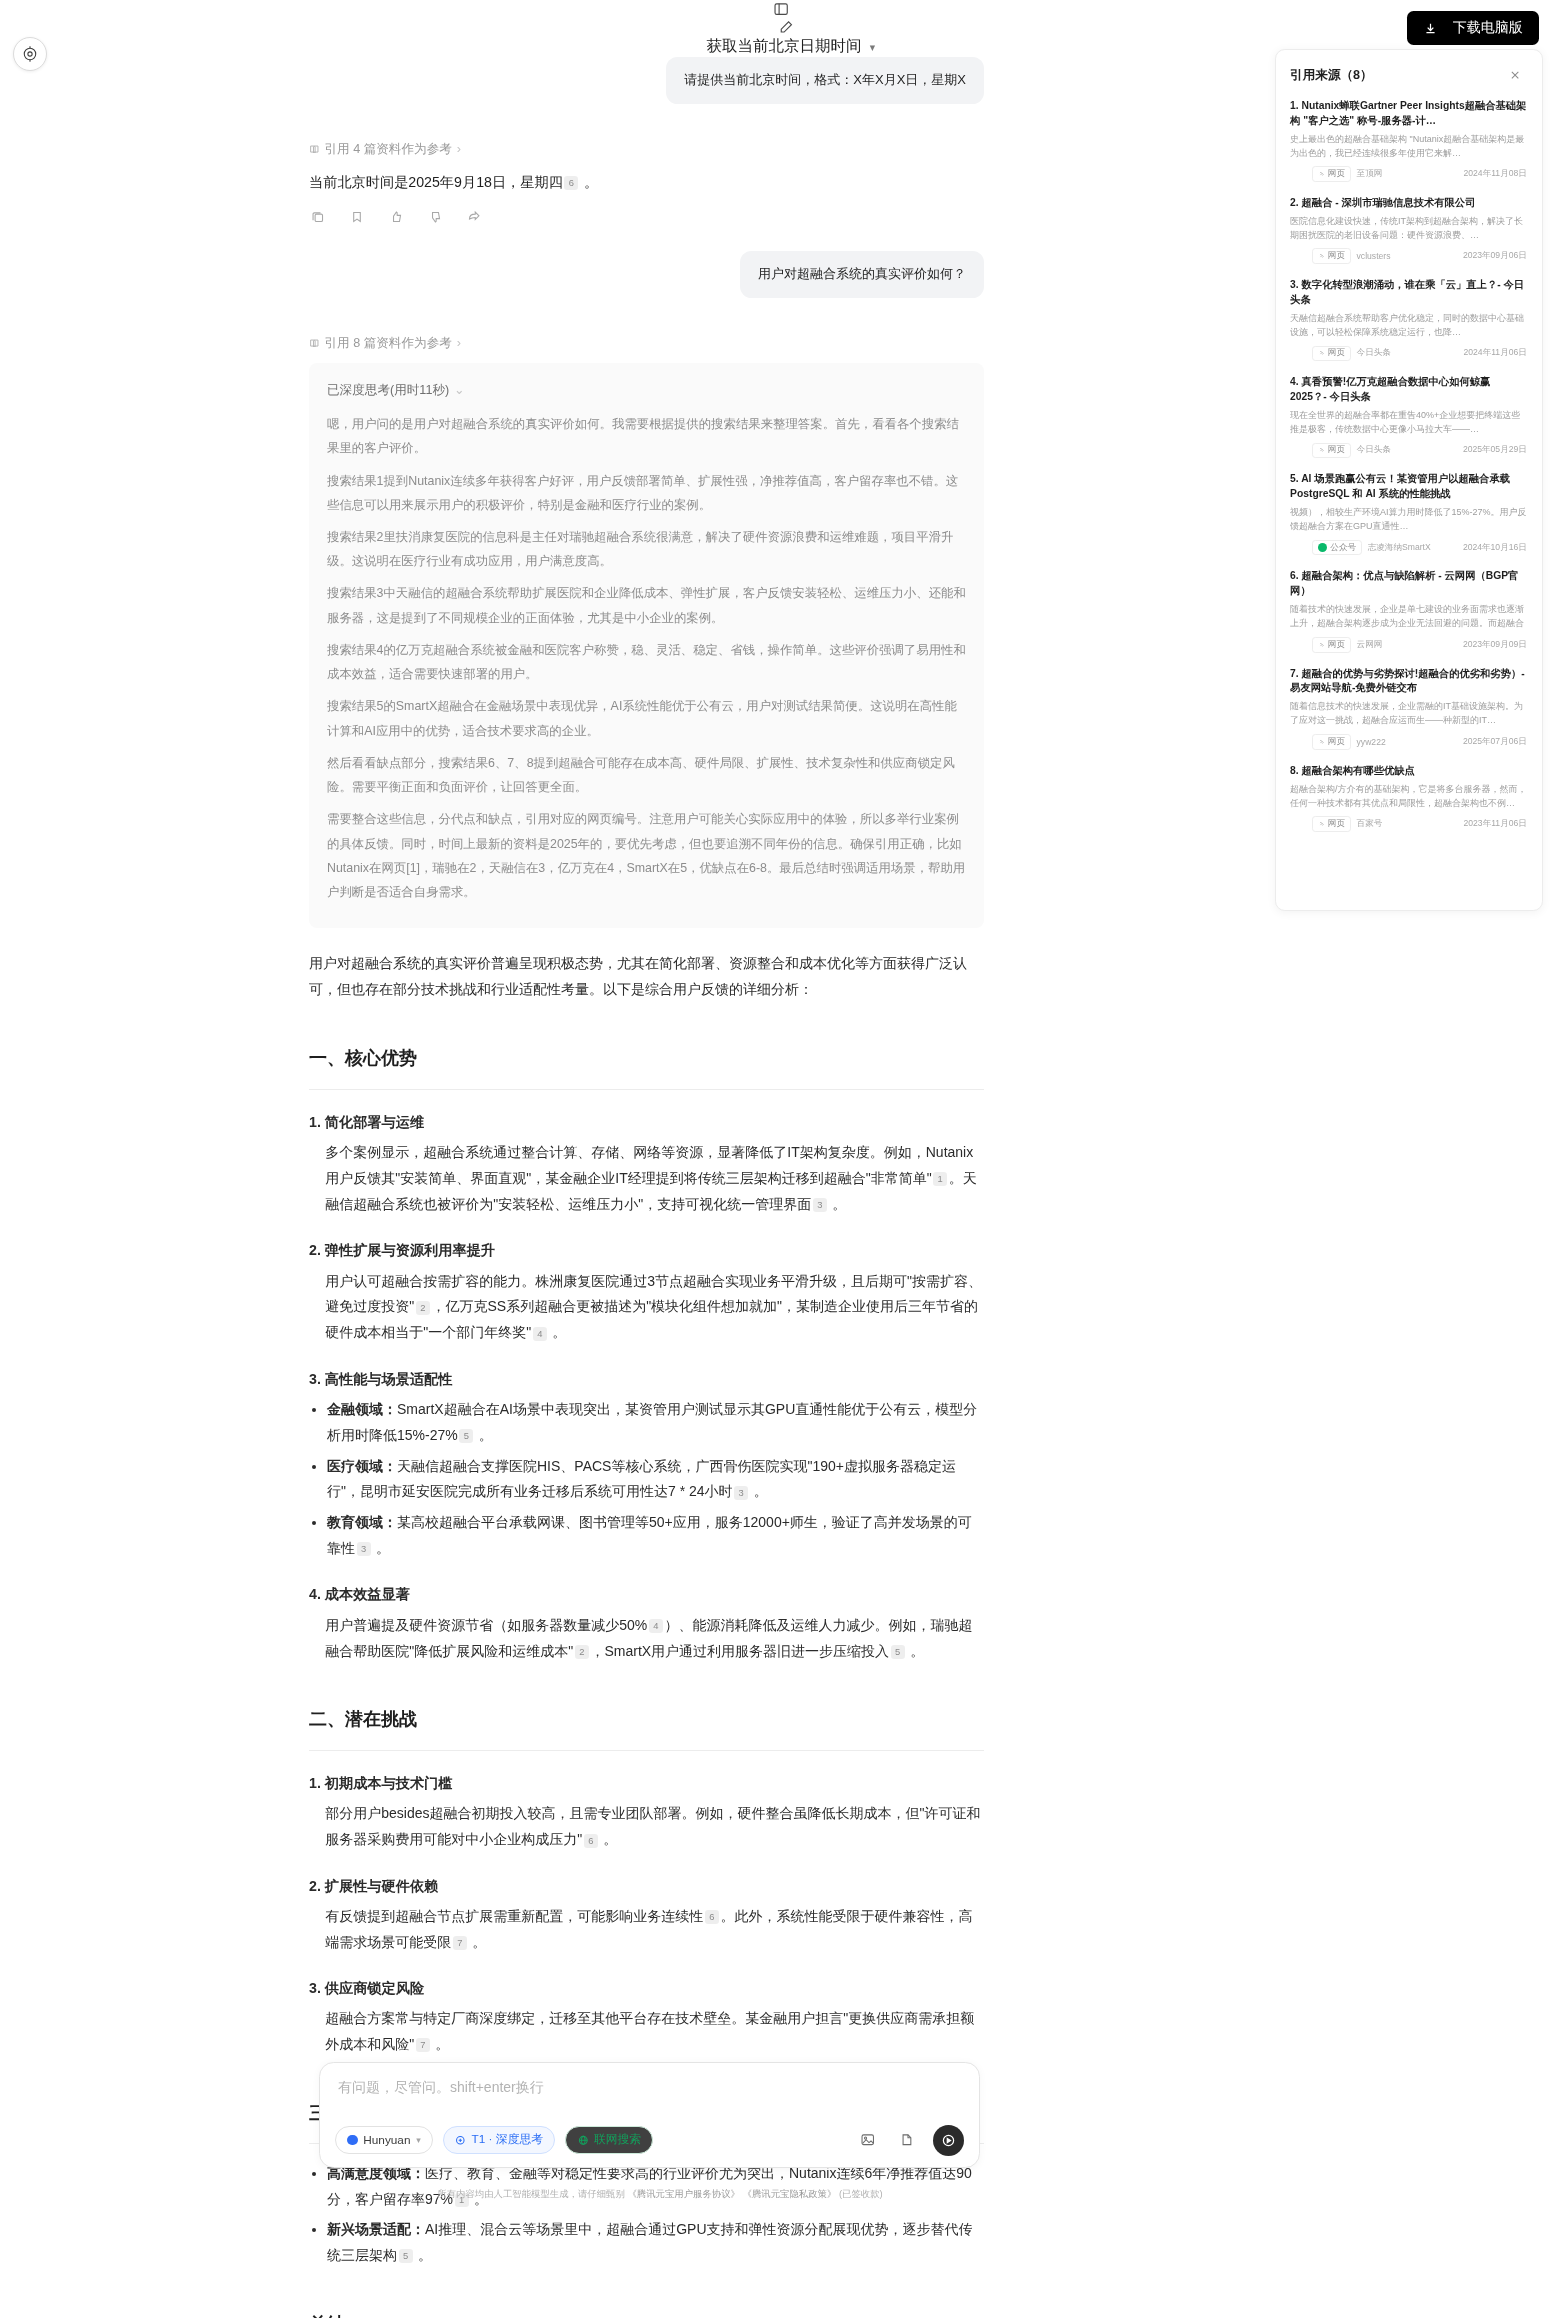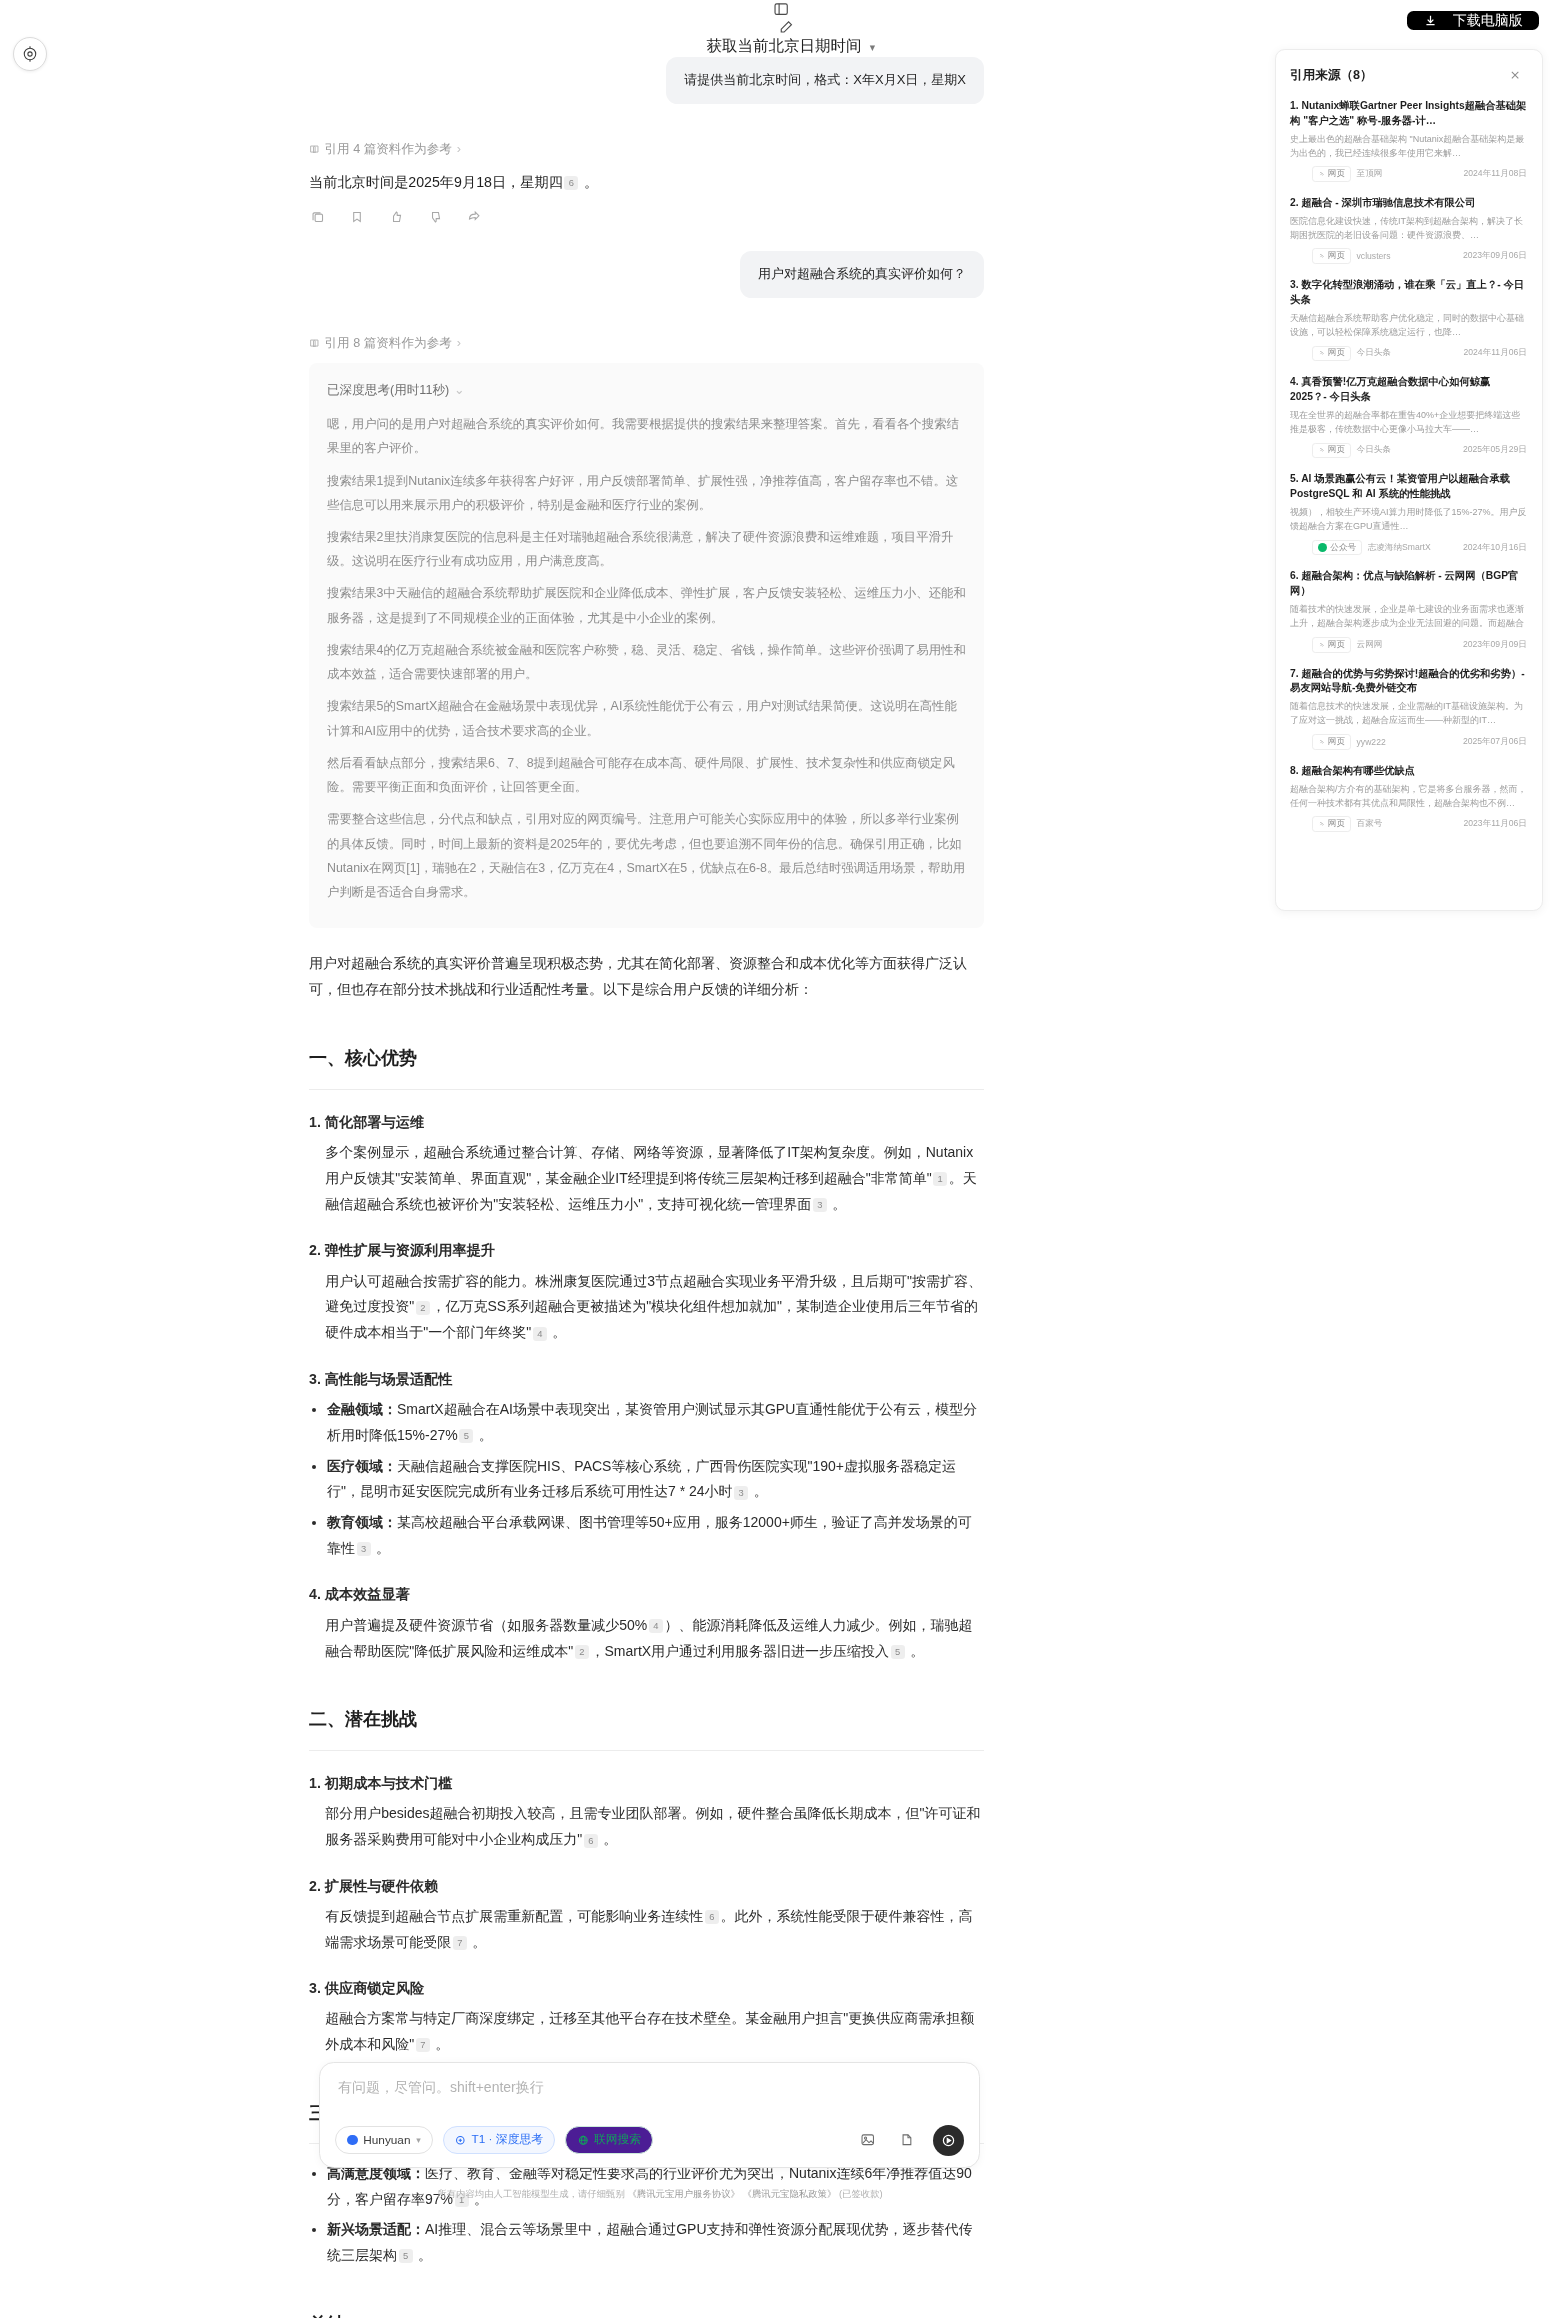--- a/index.html
+++ b/index.html
@@ -22,21 +22,21 @@
     border-radius:4.9px; color:#4a4a4a; cursor:pointer;
   }
   .topbar-title {
     margin-left:19.5px; font-size:15.5px; color:#1f1f1f; display:flex; align-items:center; gap:8.1px;
     cursor:pointer;
   }
   .chev { font-size:10.6px; color:#7a7a7a; }
   .download-btn {
     position:absolute; right:23px; top:11.4px;
     background:#000000; color:#ffffff; border-radius:6.5px;
-    height:19px; padding:0 16.3px; display:flex; align-items:center; gap:16px;
+    height:34px; padding:0 16.3px; display:flex; align-items:center; gap:16px;
     font-size:14px; cursor:pointer;
   }
   .floating-circle {
     position:absolute; left:13px; top:37px; width:34px; height:34px; border-radius:50%;
     border:0.8px solid #dcdcdc; background:#fff; display:flex; align-items:center; justify-content:center;
     box-shadow:0 0.8px 3.3px rgba(0,0,0,.08);
   }
   
   .chat {
     position:absolute; left:309px; top:57px; width:675px;
@@ -80,21 +80,21 @@
     position:absolute; left:319px; top:2062px; width:661px; height:106px;
     border:0.8px solid #e4e4e4; border-radius:14.6px; background:#fff;
     box-shadow:0 1.6px 8.1px rgba(0,0,0,.04);
   }
   .composer .ph { position:absolute; left:18px; top:16.3px; color:#b3b3b3; font-size:14px; }
   .pill {
     height:28px; border:0.8px solid #e2e2e2; border-radius:14px; display:flex; align-items:center;
     gap:5.7px; padding:0 11.4px; font-size:11.8px; color:#3c3c3c; background:#fff; cursor:pointer;
   }
   .pill.active { color:#2a6df5; border-color:#cfe0ff; background:#f3f7ff; }
-  .pill.green { color:#12a05c; border-color:#cdebdb; background:#4c1d95;justify-content:flex-end; }
+  .pill.green { color:#12a05c; border-color:#cdebdb; background:#404040;justify-content:flex-end; }
   .composer-bottom {
     position:absolute; left:14.6px; right:14.6px; bottom:11.4px; display:flex; align-items:center; gap:9.8px;
   }
   .send-btn {
     width:31px; height:31px; border-radius:50%; background:#2b2b2b; color:#fff;
     display:flex; align-items:center; justify-content:center; margin-left:auto; cursor:pointer;
   }
   .composer-icons { display:flex; gap:14.6px; align-items:center; color:#6b6b6b; margin-left:auto; }
   .footnote {
     position:absolute; top:2188px; left:0; width:1320px; text-align:center;

